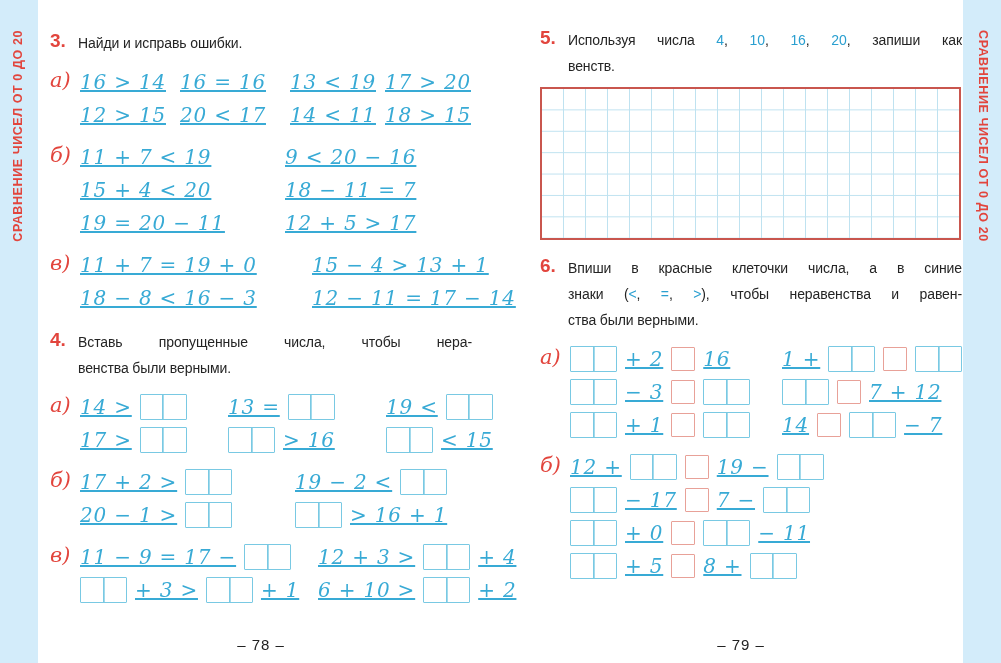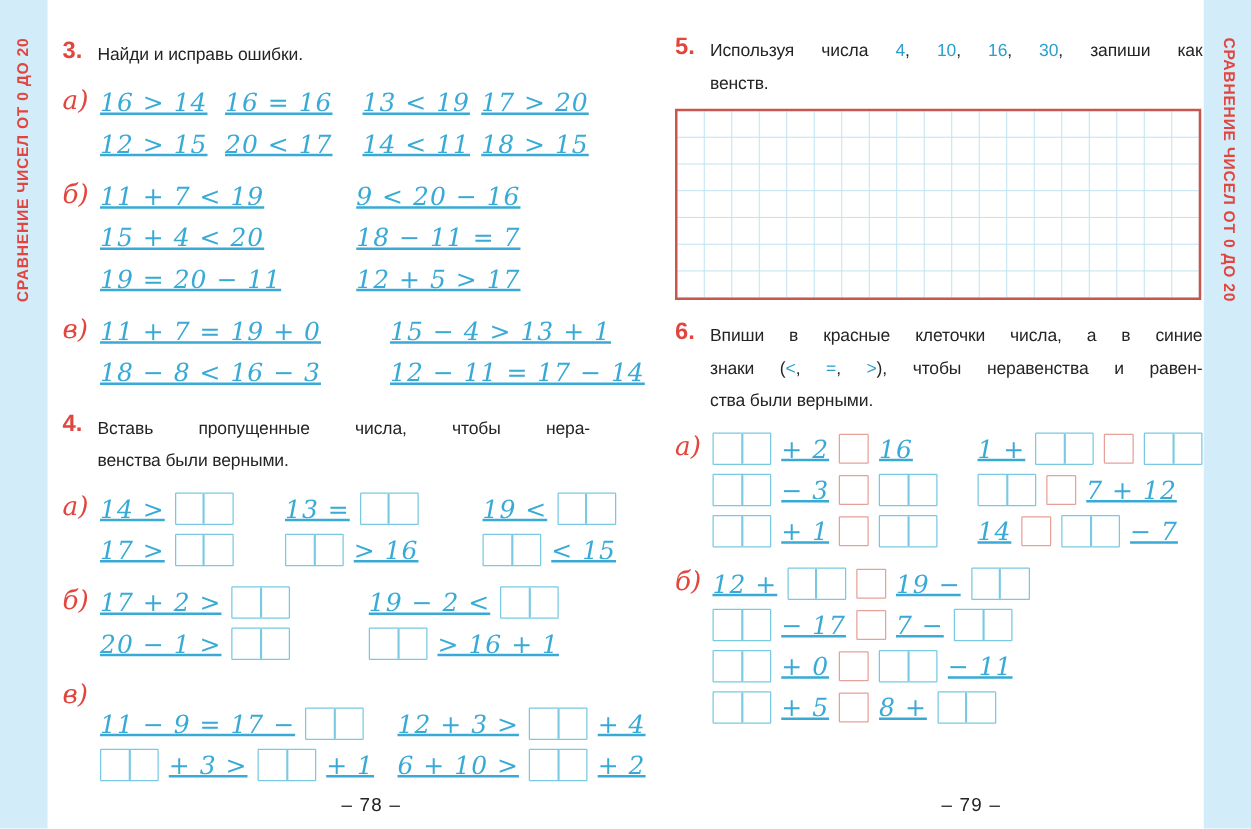--- a/index.html
+++ b/index.html
@@ -28,21 +28,21 @@
   .cell{display:flex;align-items:center;gap:8px;height:33px;}
   .hw{font:italic 20px "DejaVu Serif",serif;color:var(--hand_blue);letter-spacing:.8px;white-space:nowrap;text-decoration:underline;}
   .bbox{width:45px;height:24px;border:1.7px solid var(--box_blue);border-radius:1px;flex:0 0 auto;
         background:linear-gradient(var(--box_blue),var(--box_blue)) center/1.7px 100% no-repeat;}
   .rbox{width:22px;height:22px;border:1.7px solid var(--box_red);border-radius:1px;flex:0 0 auto;}
   .answer-grid{margin-top:8px;width:417px;height:149px;border:2px solid var(--grid_red_border);
         background-image:linear-gradient(to right,var(--grid_line_blue) 1px,transparent 1px),
                          linear-gradient(to bottom,var(--grid_line_blue) 1px,transparent 1px);
         background-size:22px 21.4px;background-position:-1px -1px;}
   .pagenum{position:absolute;bottom:10px;left:0;width:100%;text-align:center;
-        font-size:15px;color:#222;letter-spacing:1px;margin-left:36px;}
+        font-size:15px;color:#222;letter-spacing:1px;}
 </style>
 </head>
 <body>
 
 <div class="canvas">
   <div class="band band-left">
     <div class="vtext vleft">СРАВНЕНИЕ ЧИСЕЛ ОТ 0 ДО 20</div>
   </div>
   <div class="band band-right">
     <div class="vtext vright">СРАВНЕНИЕ ЧИСЕЛ ОТ 0 ДО 20</div>
@@ -180,21 +180,21 @@
               <div class="bbox"></div>
             </div>
             <div class="cell">
               <div class="bbox"></div>
               <span class="hw">&gt; 16 + 1</span>
             </div>
           </div>
         </div>
         <div class="group">
           <div class="glabel">в)</div>
-          <div class="rows" style="grid-template-columns: 238px 1fr; margin-top: 22px;">
+          <div class="rows" style="grid-template-columns: 238px 1fr;">
             <div class="cell">
               <span class="hw">11 − 9 = 17 −</span>
               <div class="bbox"></div>
             </div>
             <div class="cell">
               <span class="hw">12 + 3 &gt;</span>
               <div class="bbox"></div>
               <span class="hw">+ 4</span>
             </div>
             <div class="cell">
@@ -211,21 +211,21 @@
           </div>
         </div>
       </section>
     </div>
   <div class="page page-right" id="page1">
     <div class="pagenum">– 79 –</div>
   <section class="section">
         <div class="sec-head">
           <span class="sec-num">5.</span>
           <div class="titles">
-            <div class="title-line just"><span class="seg">Используя числа </span><span class="seg-b">4</span><span class="seg">, </span><span class="seg-b">10</span><span class="seg">, </span><span class="seg-b">16</span><span class="seg">, </span><span class="seg-b">30</span><span class="seg">, запиши как</span></div>
+            <div class="title-line just"><span class="seg">Используя числа </span><span class="seg-b">4</span><span class="seg">, </span><span class="seg-b">10</span><span class="seg">, </span><span class="seg-b">16</span><span class="seg">, </span><span class="seg-b">20</span><span class="seg">, запиши как</span></div>
             <div class="title-line"><span class="seg">венств.</span></div>
           </div>
         </div>
         <div class="answer-grid"></div>
       </section>
       <section class="section">
         <div class="sec-head">
           <span class="sec-num">6.</span>
           <div class="titles">
             <div class="title-line just"><span class="seg">Впиши в красные клеточки числа, а в синие</span></div>

